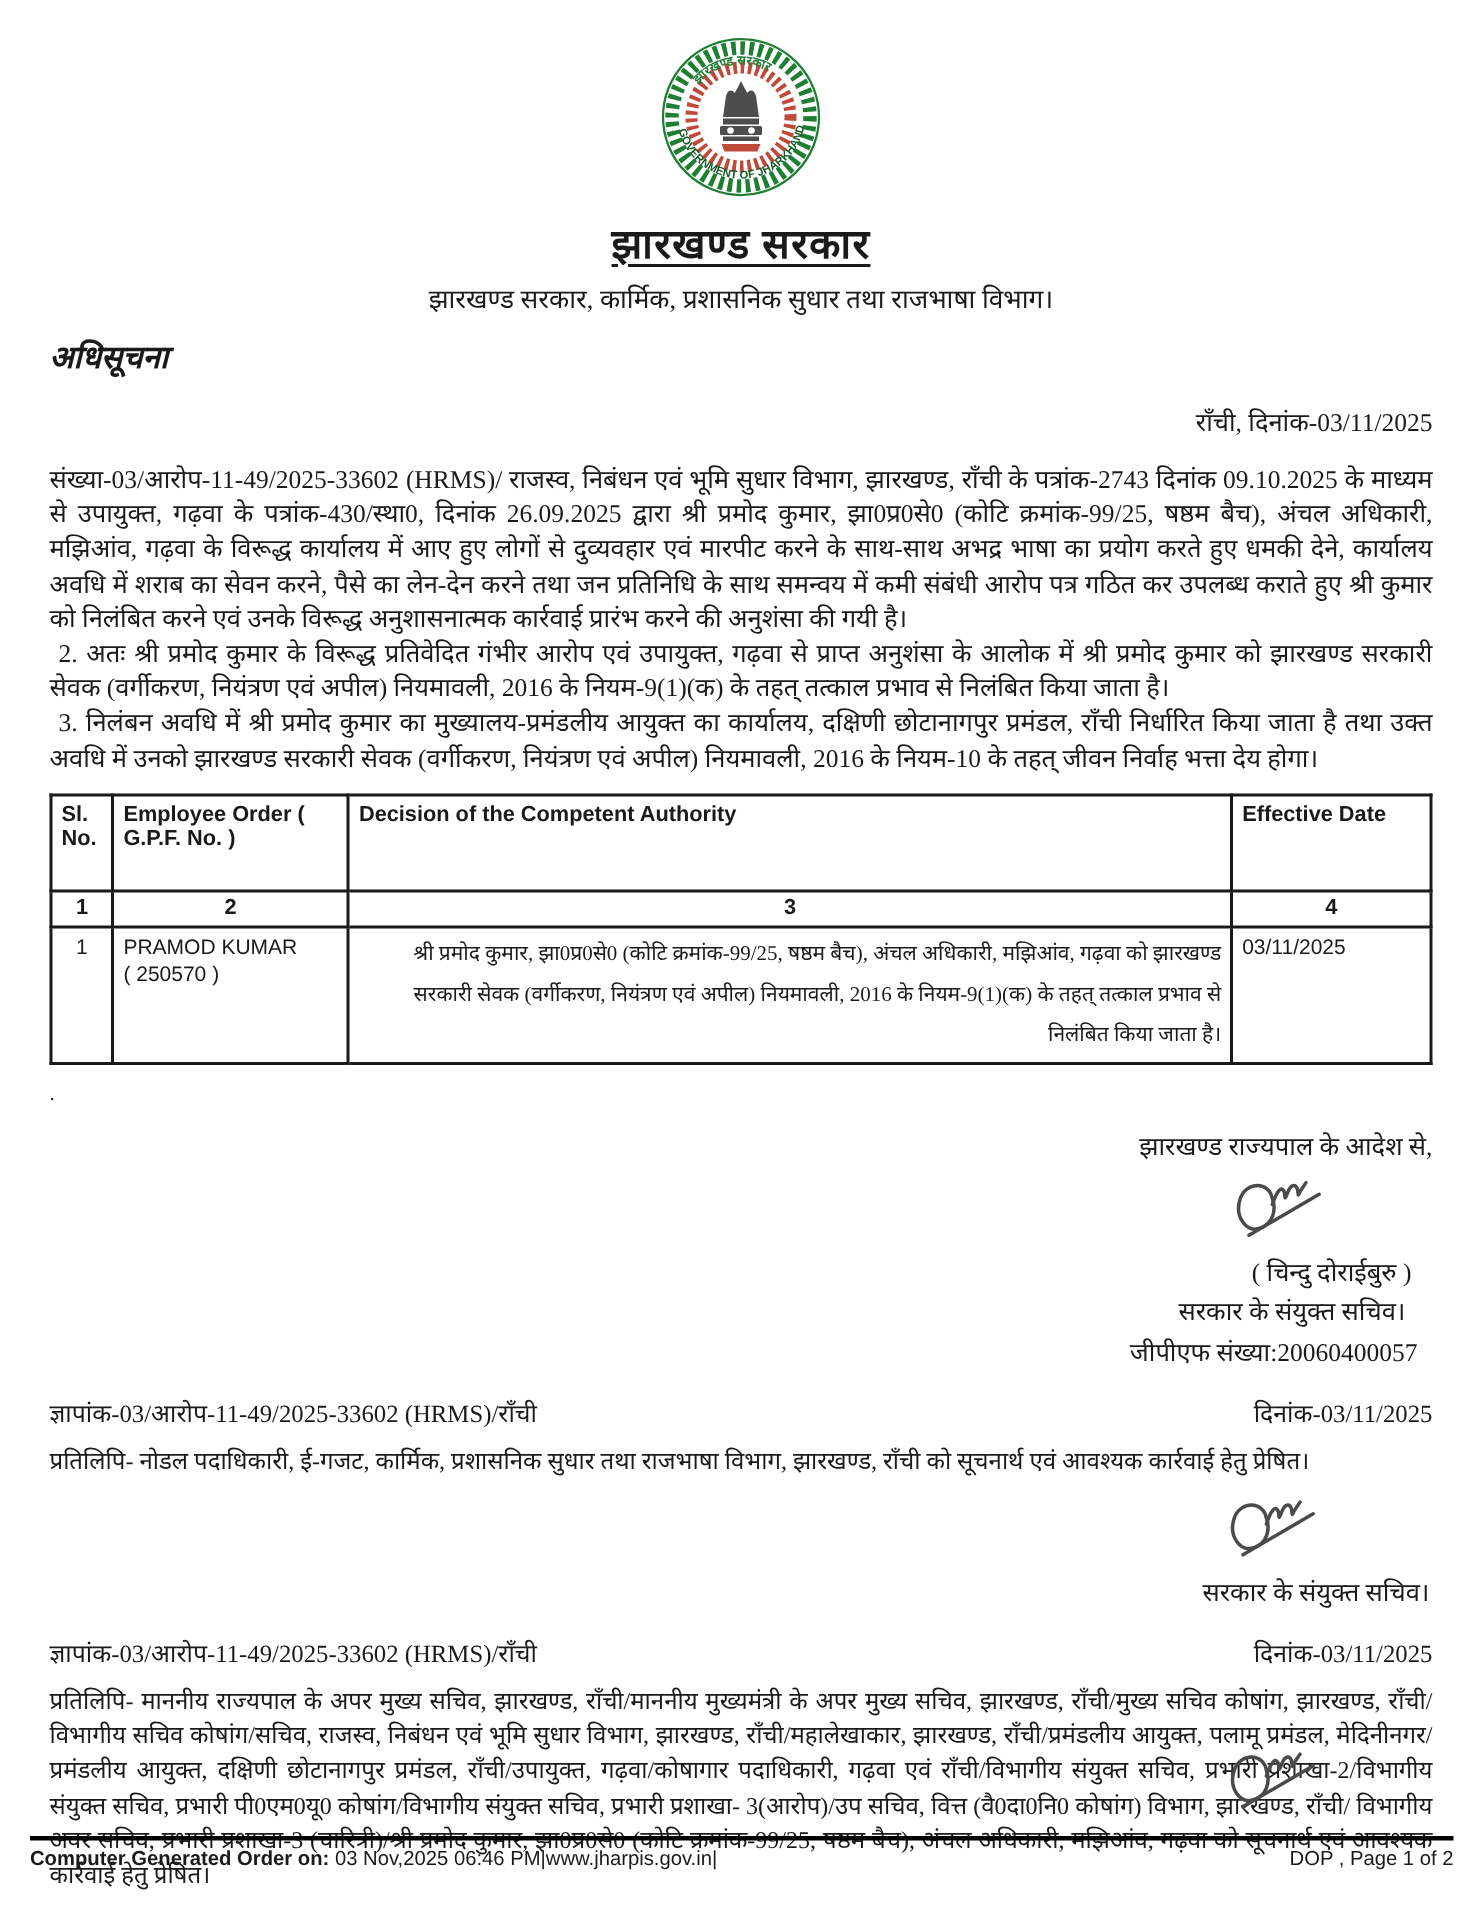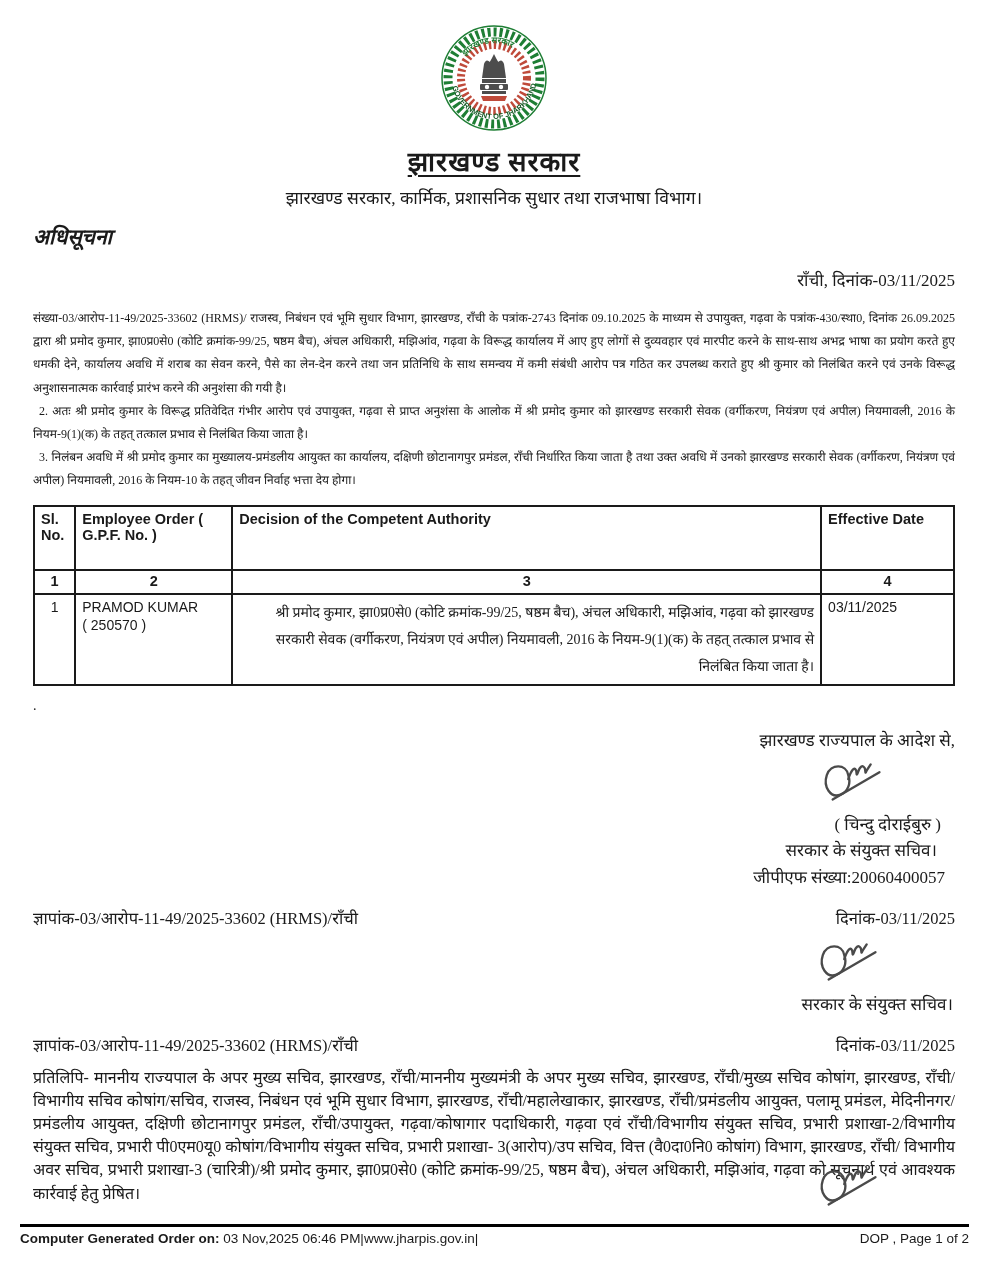--- a/index.html
+++ b/index.html
@@ -15,21 +15,21 @@
   .emblem { width:118px; height:112px; }
   .doc-title {
     text-align:center; font-size:27px; font-weight:bold; letter-spacing:1px;
     text-decoration:underline; text-underline-offset:4px; margin-top:2px;
   }
   .dept-line { text-align:center; font-size:17.5px; margin-top:6px; }
   .notif-heading { text-align:left; font-size:21px; font-weight:bold; margin-top:13px;font-style:italic; }
   .place-date { text-align:right; font-size:17px; margin-top:18px; }
 
   
-  .body-text { margin-top:16px; font-size:12px; line-height:23.2px; text-align:justify; }
+  .body-text { margin-top:16px; font-size:17px; line-height:23.2px; text-align:justify; }
   .body-text p { text-indent:0; }
   .body-text p.num { text-indent:6px; }
 
   
   table.order-table {
     width:922px; margin-top:12px; border-collapse:collapse;
     font-family:"Liberation Sans","DejaVu Sans",sans-serif;
   }
   table.order-table th, table.order-table td {
     border:2px solid #1a1a1a; vertical-align:top; padding:4px 6px;
@@ -157,20 +157,21 @@
     </div>
     <div class="sig-name">( चिन्दु दोराईबुरु )</div>
     <div class="sig-desig">सरकार के संयुक्त सचिव।</div>
     <div class="sig-gpf">जीपीएफ संख्या:20060400057</div>
   </div>
 
   <div class="memo-row">
     <span>ज्ञापांक-03/आरोप-11-49/2025-33602  (HRMS)/राँची</span>
     <span>दिनांक-03/11/2025</span>
   </div>
+  <div class="copy-para">प्रतिलिपि- नोडल पदाधिकारी, ई-गजट, कार्मिक, प्रशासनिक सुधार तथा राजभाषा विभाग, झारखण्ड, राँची को सूचनार्थ एवं आवश्यक कार्रवाई हेतु प्रेषित।</div>
 
   <div class="sig-block-2">
     <div class="scrib">
       <svg class="sig-scribble" viewBox="0 0 80 50">
         <g fill="none" stroke="#4a4a4a" stroke-width="2.4" stroke-linecap="round">
           <path d="M30 20 C28 8 12 8 8 20 C4 32 12 44 22 40 C30 37 33 28 30 20 Z"></path>
           <path d="M30 24 C33 15 36 11 38 15 C39 18 38 22 40 17 C42 11 45 9 47 13 C48 16 47 20 49 15 L53 9"></path>
           <path d="M14 45 L62 17"></path>
         </g>
       </svg>

